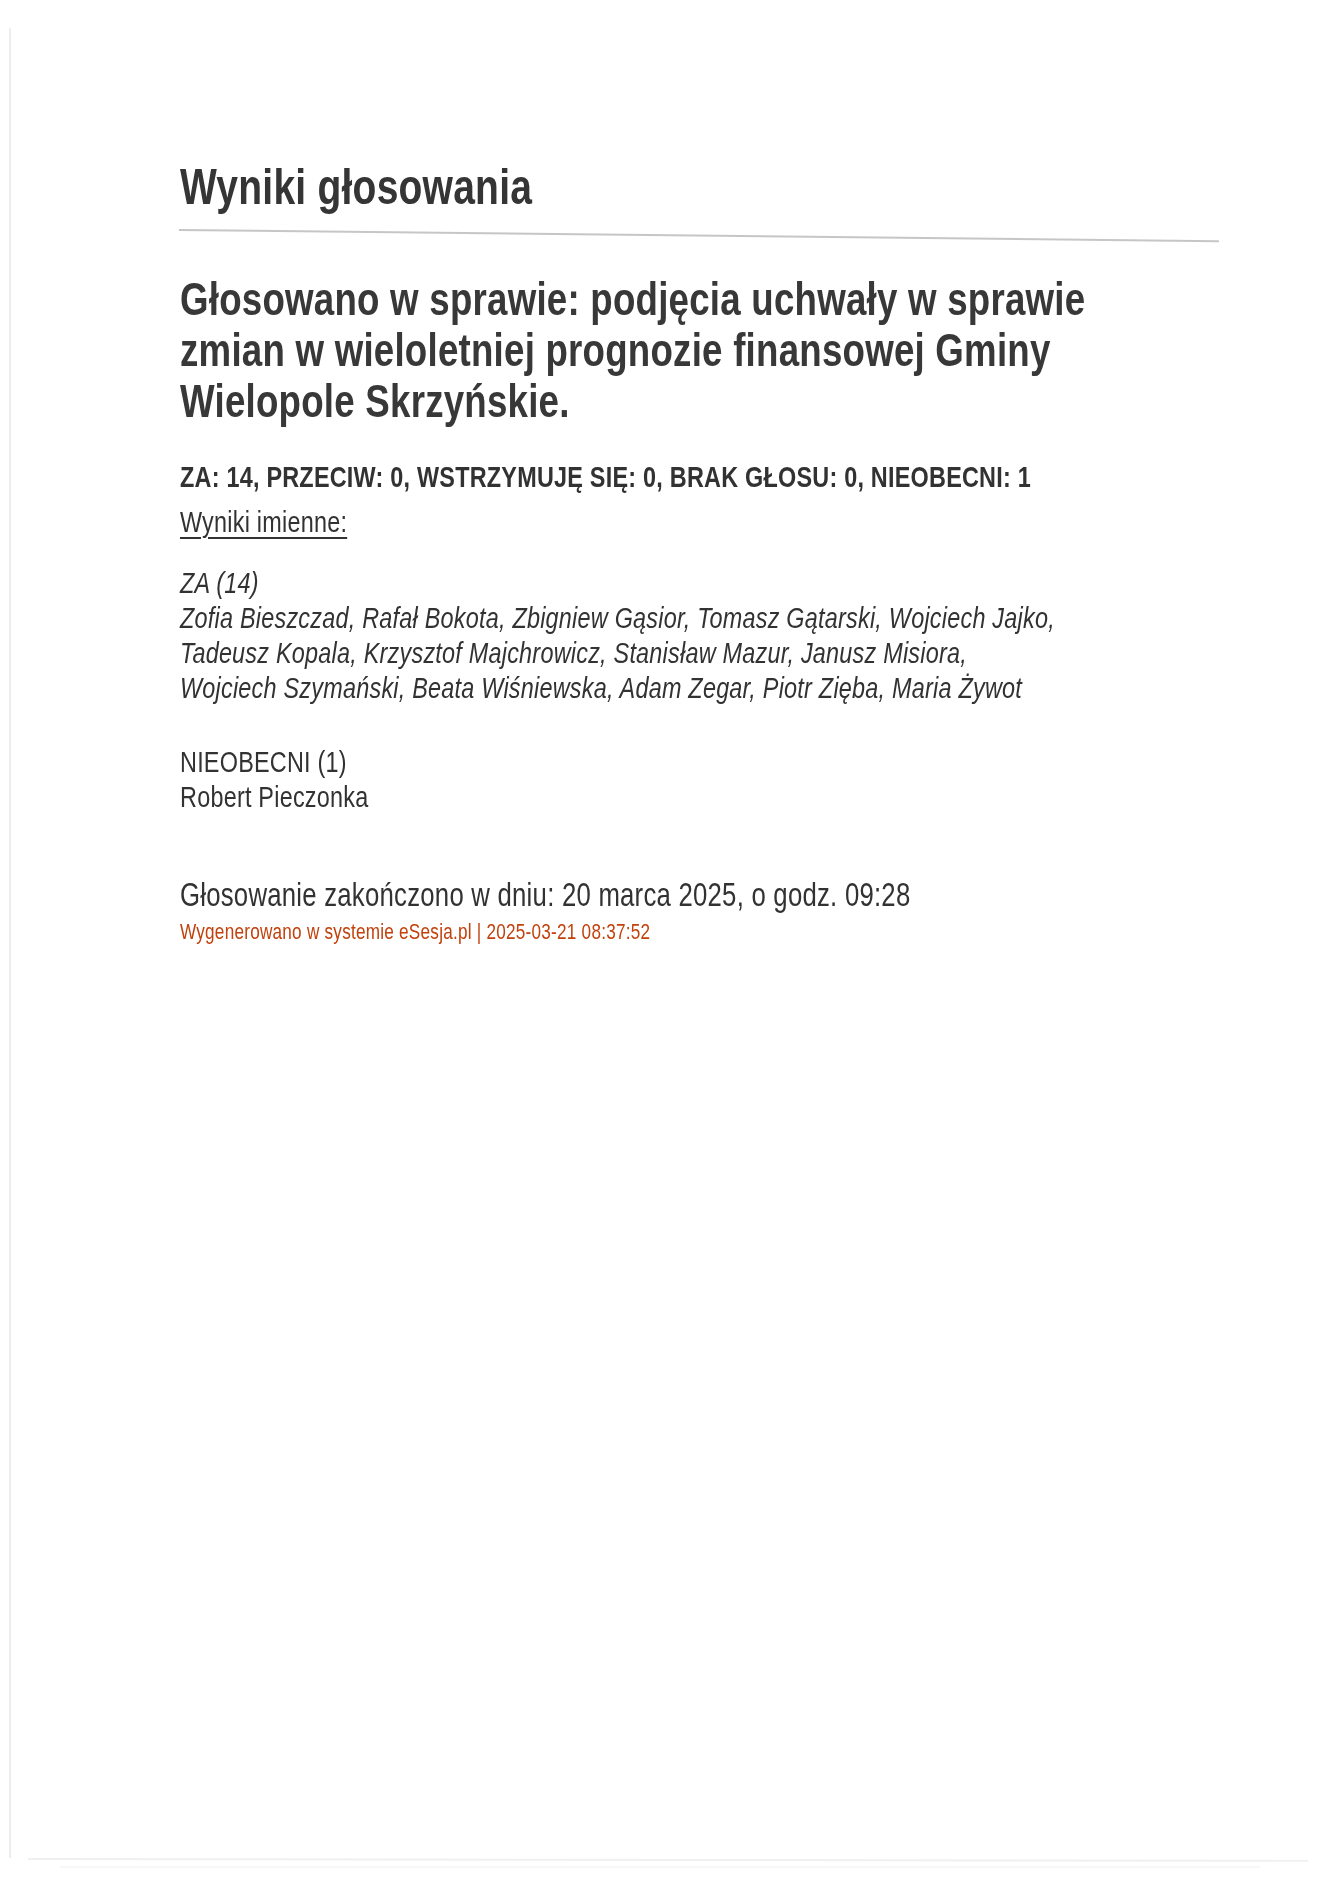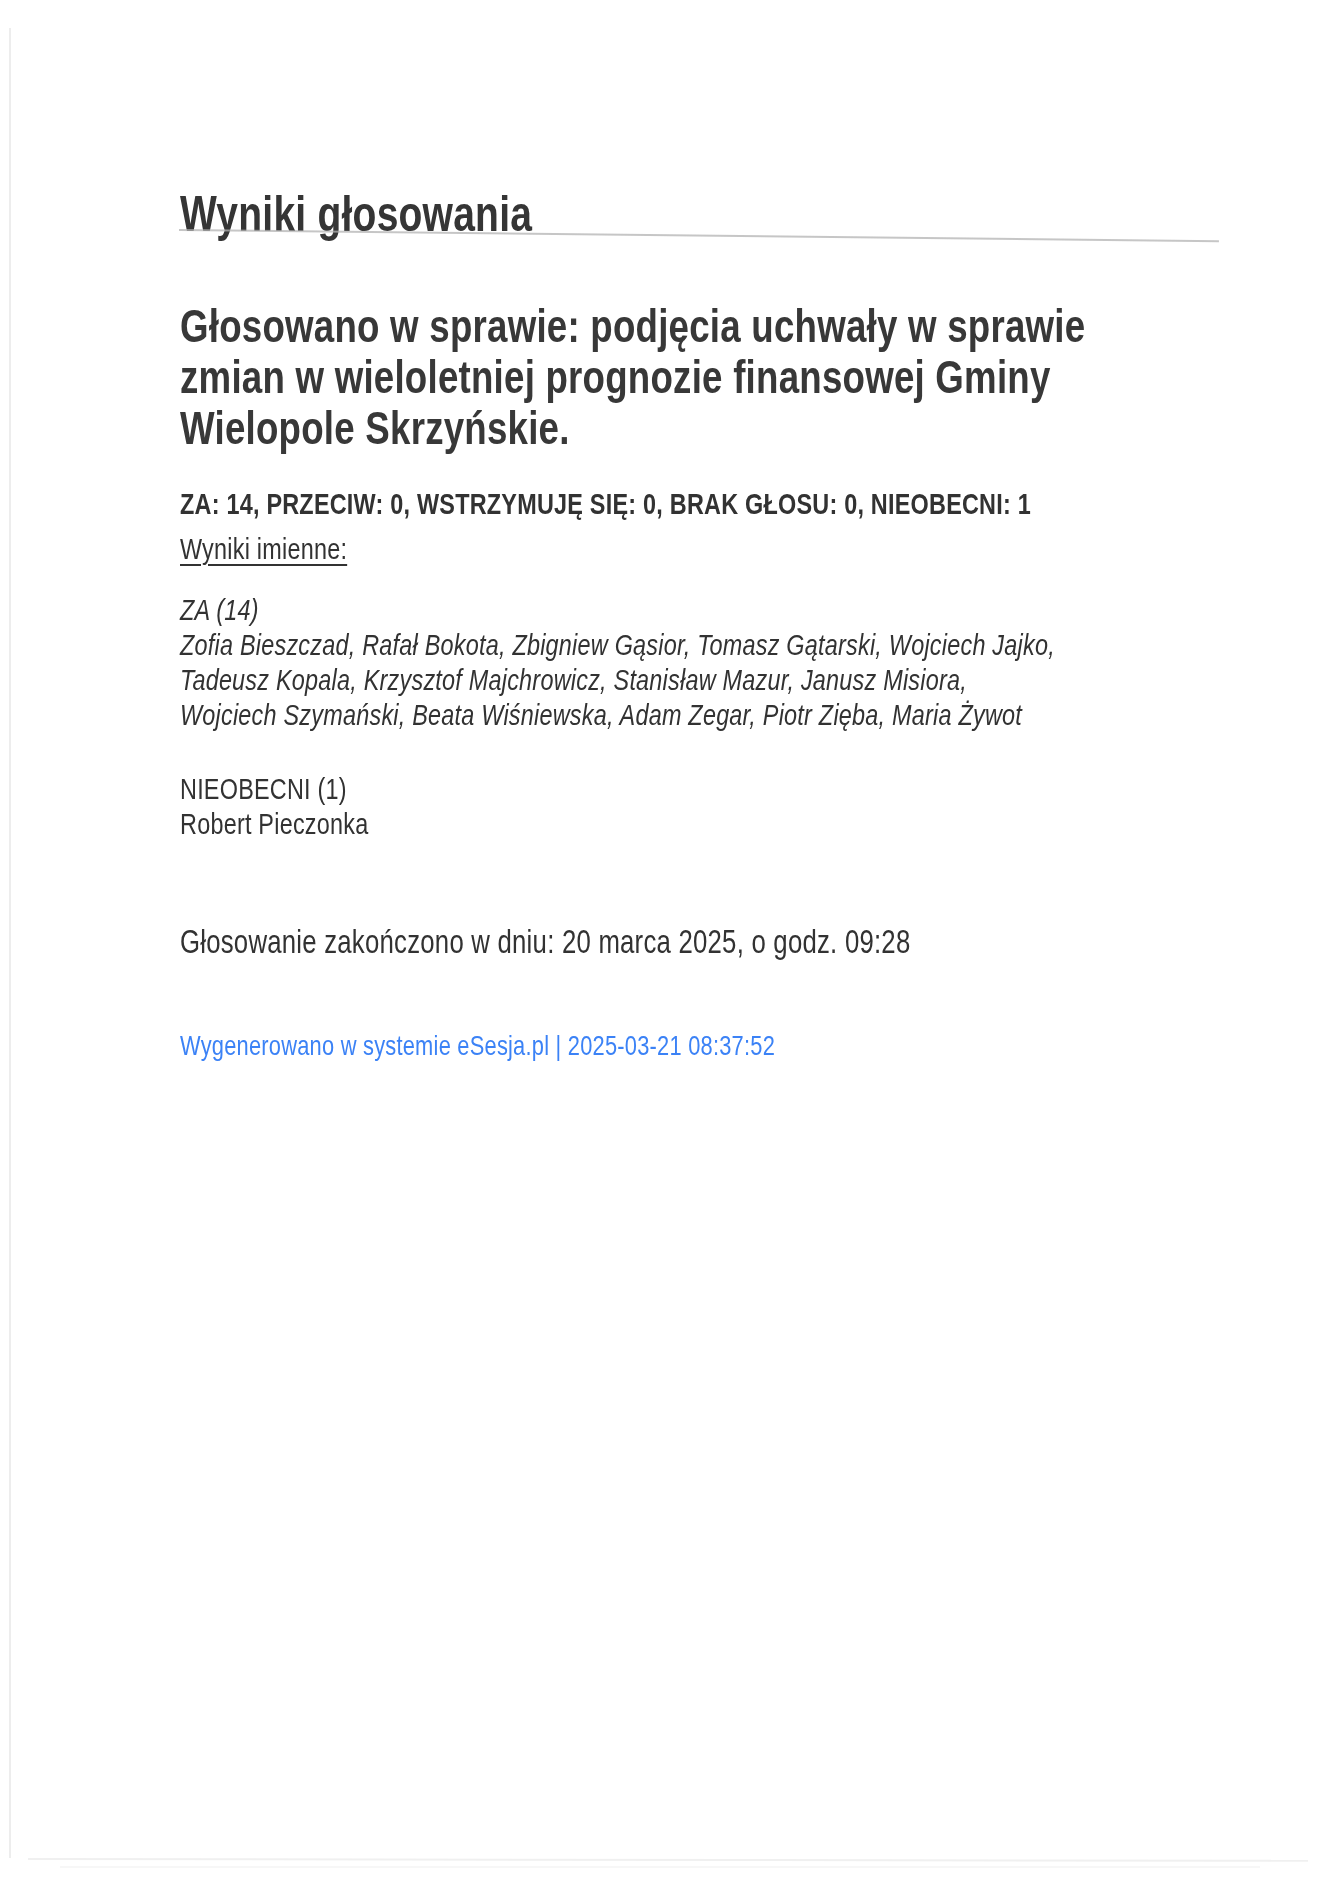--- a/index.html
+++ b/index.html
@@ -40,21 +40,21 @@
   }
 
   
   .sq {
     display: inline-block;
     transform: scaleX(0.78);
     transform-origin: 0 0;
     white-space: nowrap;
     letter-spacing: 0.3px;
   }
-  .abs { position: absolute; left: 180px; margin-top: 27px; }
+  .abs { position: absolute; left: 180px; }
 
   .doc-title {
     top: 160px;
     font-size: 50px;
     line-height: 55px;
     font-weight: bold;
     color: #353535;
   }
   .rule {
     position: absolute;
@@ -93,29 +93,29 @@
     font-size: 30px;
     line-height: 35px;
     font-style: italic;
   }
   .nieobecni-block {
     top: 744px;
     font-size: 30px;
     line-height: 35px;
   }
   .closing {
-    top: 896px;
+    top: 876px;
     font-size: 33px;
     line-height: 38px;
   }
   .generated {
-    top: 1003px;
-    font-size: 28px;
+    top: 916px;
+    font-size: 22px;
     line-height: 31px;
-    color: #3b82f6;
+    color: #c2410c;
   }
   .line { display: block; }
 </style>
 </head>
 <body>
 
 <div class="page">
 
   <div class="edge-left"></div>
   <div class="edge-bottom"></div>

